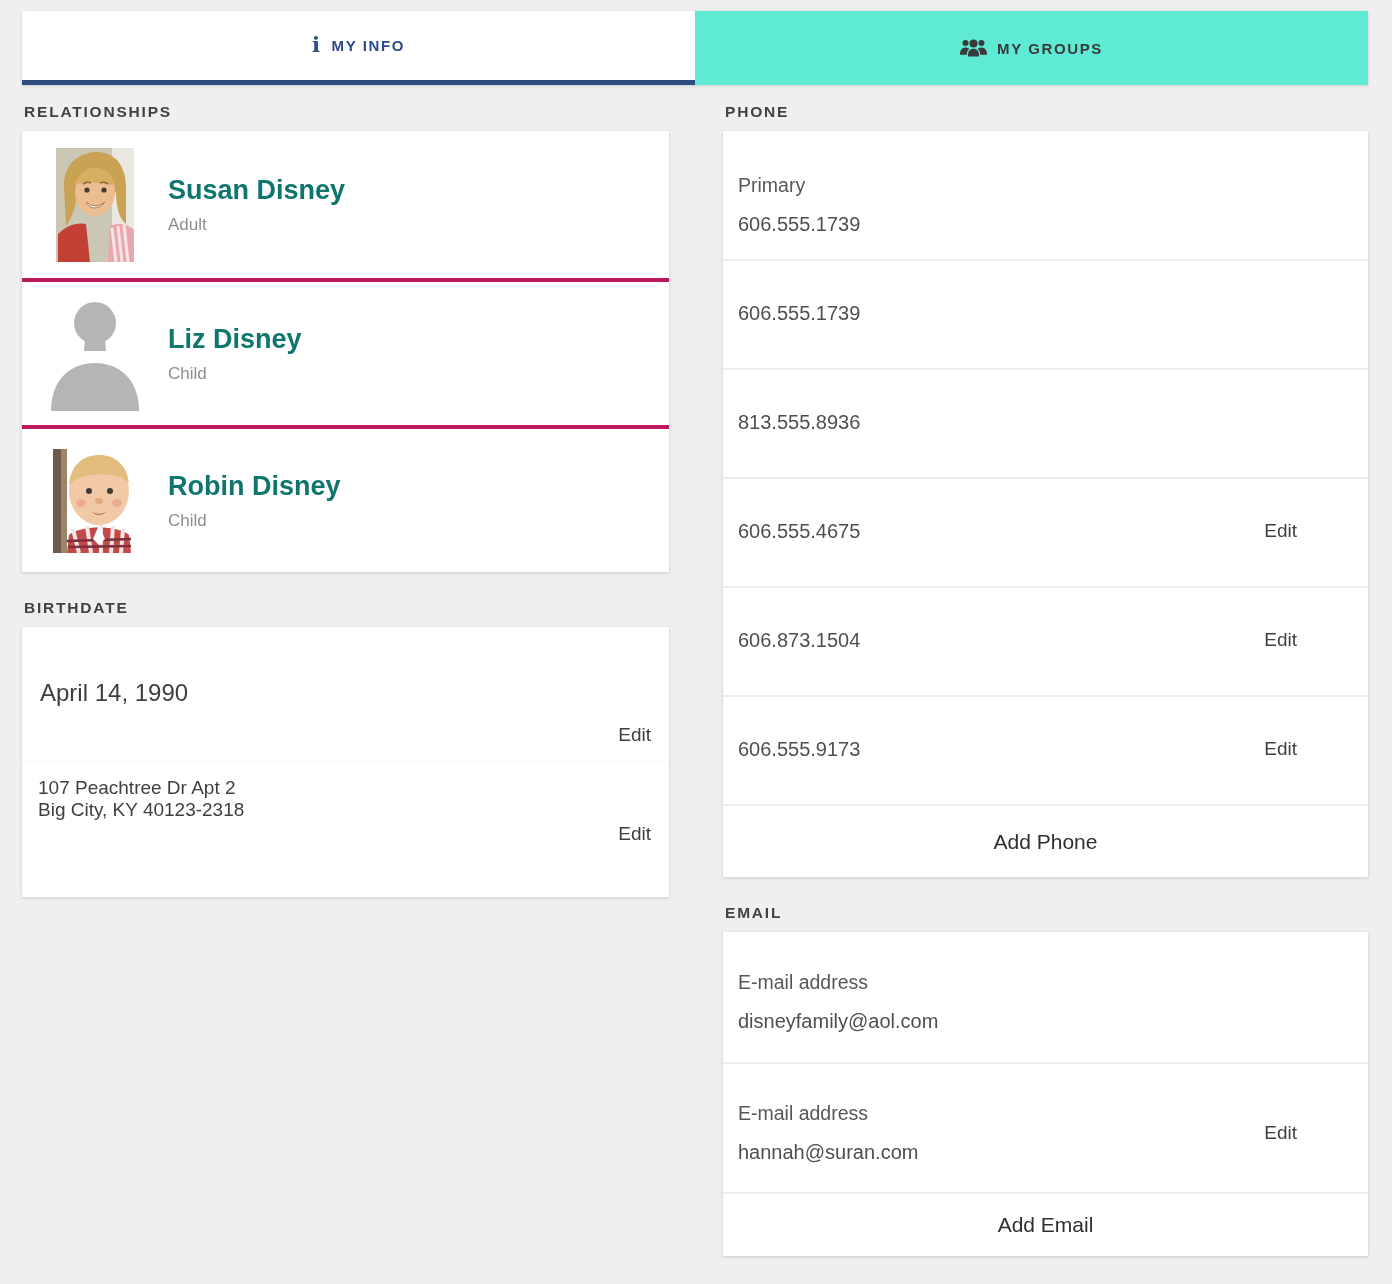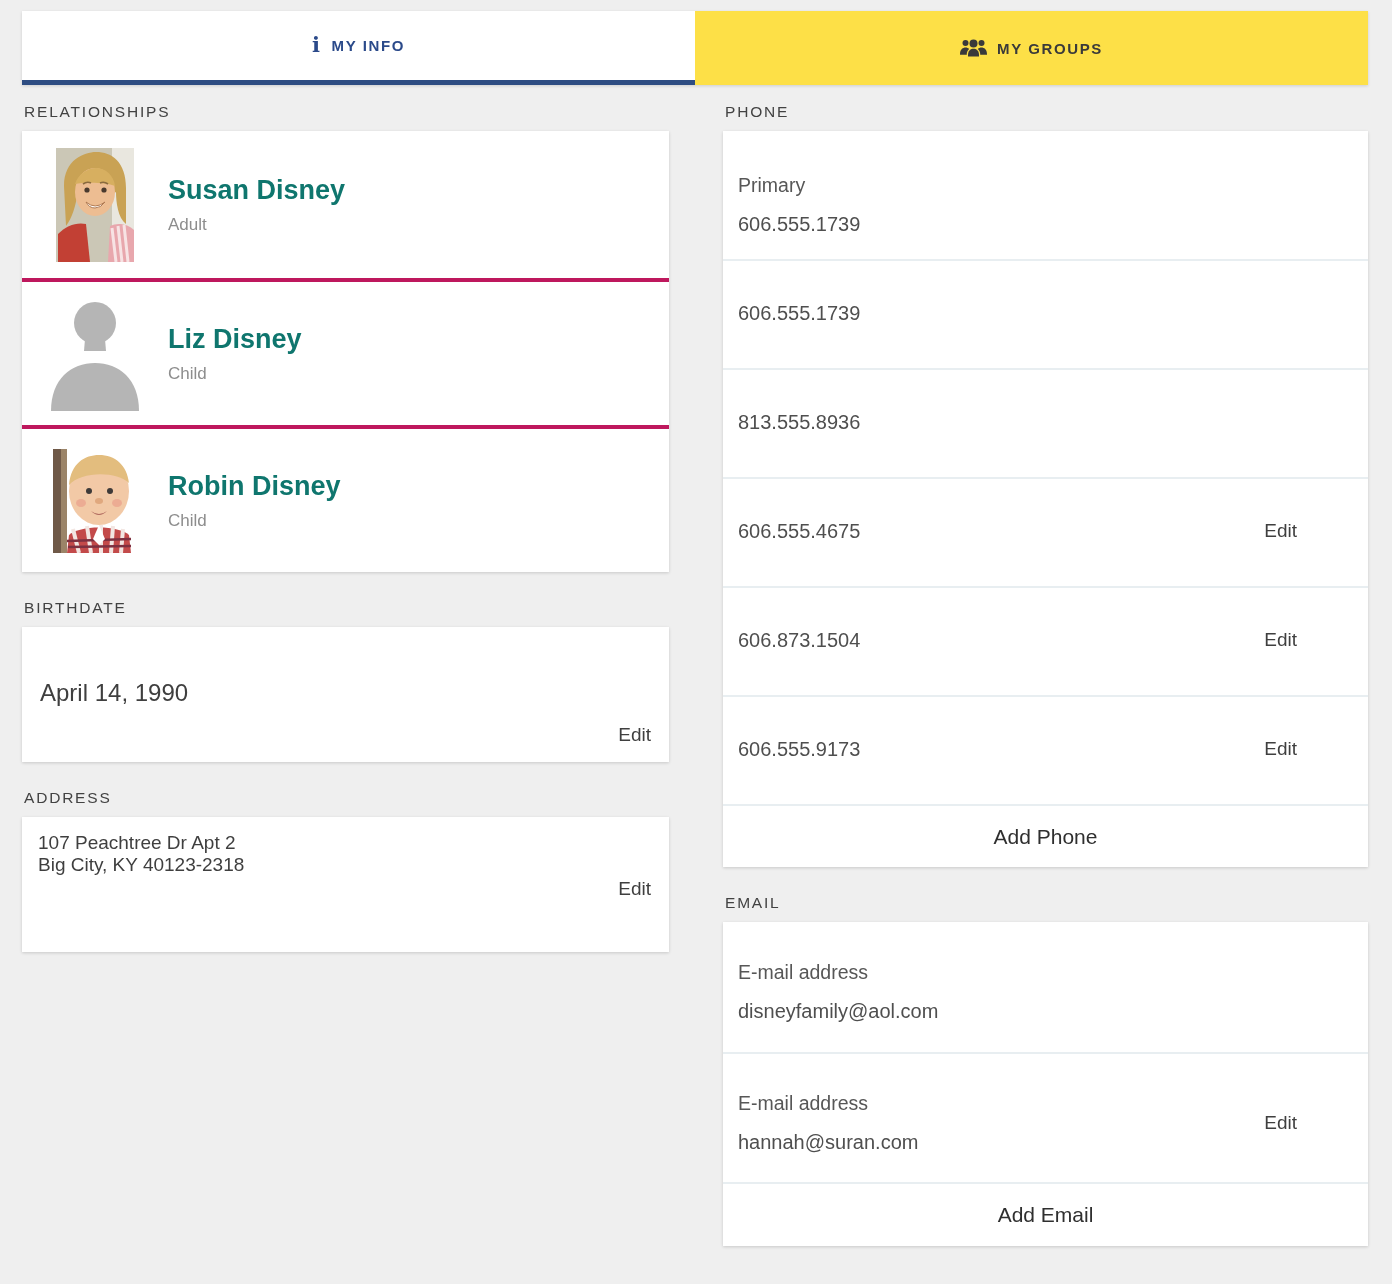--- a/index.html
+++ b/index.html
@@ -29,21 +29,21 @@
     letter-spacing: 1.6px;
     cursor: pointer;
     user-select: none;
   }
   .tab.active {
     background: #ffffff;
     color: #2b4a8a;
     border-bottom: 5px solid #2e4d82;
   }
   .tab.inactive {
-    background: #fde047;
+    background: #5eead4;
     color: #3a3a3a;
   }
   .info-glyph {
     font-family: "DejaVu Serif", serif;
     font-weight: 700;
     font-size: 21px;
     line-height: 1;
     transform: translateY(-1px);
   }
   .users-glyph svg { display: block; }
@@ -53,21 +53,21 @@
     display: flex;
     padding: 0 24px 0 22px;
     gap: 54px;
   }
   .col-left  { width: 647px; flex: none; }
   .col-right { width: 645px; flex: none; }
 
   .section-title {
     margin: 18px 2px 10px;
     font-size: 15.5px;
-    font-weight: 400;
+    font-weight: 700;
     letter-spacing: 1.8px;
     color: #424242;
   }
   .section-title.later { margin-top: 27px; }
 
   .card {
     background: #ffffff;
     box-shadow: 0 1px 3px rgba(0,0,0,0.16);
   }
 
@@ -126,21 +126,21 @@
     padding: 0 71px 43px 15px;
   }
   .field-row + .field-row, .add-row { border-top: 2px solid #e8eef1; }
   .field-row.has-label { height: 128px; padding-bottom: 23px; }
   .field-label { font-size: 19.5px; color: #575757; margin-bottom: 15px; }
   .field-value { font-size: 20px; color: #4f4f4f; line-height: 24px; }
 
   .email-row { height: 130px; align-items: center; padding: 10px 71px 0 15px; }
 
   .add-row {
-    height: 63px;
+    height: 73px;
     display: flex;
     align-items: center;
     justify-content: center;
   }
   .email-add { height: 64px; }
   .add-btn {
     background: none;
     border: none;
     font-family: inherit;
     font-size: 21px;
@@ -242,21 +242,20 @@
       </div>
 
     <div class="section-title later">BIRTHDATE</div>
     <div class="card value-card birthdate-card">
       <div class="big-value">April 14, 1990</div>
       <div class="edit-row">
         <button class="edit-link">Edit</button>
       </div>
     </div>
 
-    <div class="section-title later">ADDRESS</div>
     <div class="card value-card address-card">
       <div class="address-line">107 Peachtree Dr Apt 2</div>
       <div class="address-line">Big City, KY 40123-2318</div>
       <div class="edit-row">
         <button class="edit-link">Edit</button>
       </div>
     </div>
   </div>
 
   <div class="col-right">

